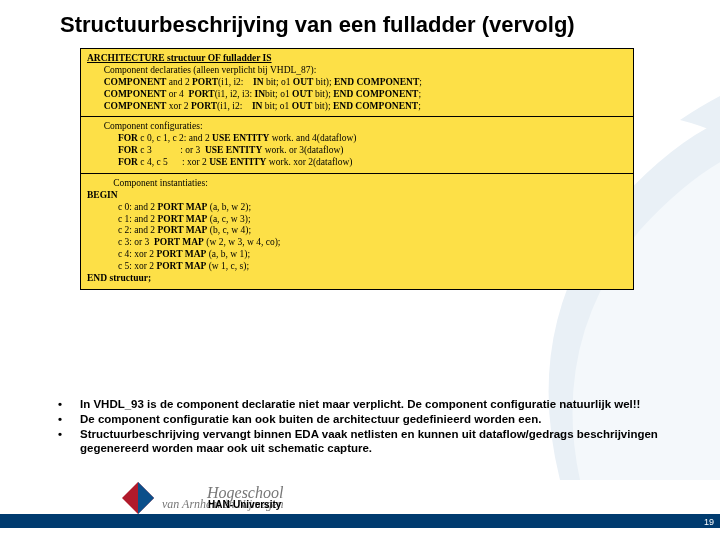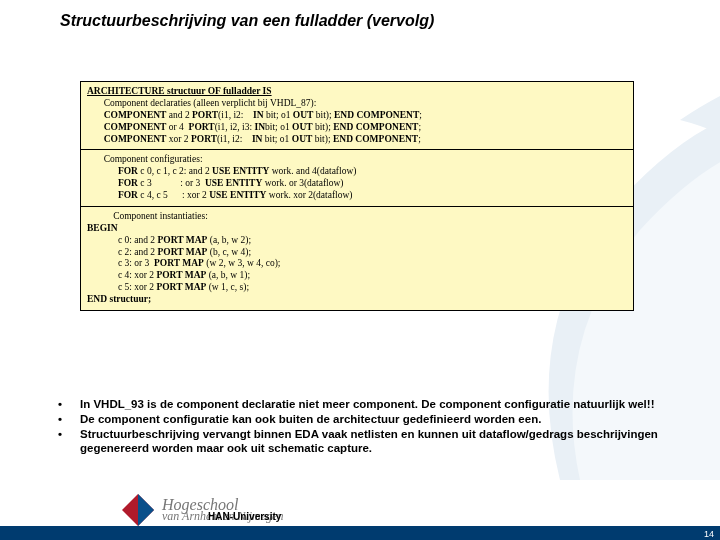--- a/index.html
+++ b/index.html
@@ -19,36 +19,34 @@
     right: -120px;
     top: 60px;
     width: 340px;
     height: 420px;
   }
   .title {
     position: absolute;
     top: 12px;
     left: 60px;
     right: 20px;
-    font-size: 16px;
+    font-size: 22px;
     font-weight: bold;
-    font-style: italic;
   }
   .code-box {
     position: absolute;
     left: 80px;
     top: 48px;
     width: 540px;
     border: 1px solid #000;
-    background: #fef9c3;
+    background: #fde047;
     padding: 4px 6px 4px 6px;
     font-family: Georgia, "Times New Roman", serif;
     font-size: 9.5px;
     line-height: 1.25;
-    margin-top: 33px;
   }
   .code-box .line { white-space: pre; }
   .bold { font-weight: bold; }
   .ital { }
   .und { text-decoration: underline; }
   .hr-sep {
     border: none;
     border-top: 1px solid #000;
     margin: 4px -6px;
   }
@@ -60,23 +58,24 @@
     font-size: 11.5px;
     line-height: 1.15;
     font-weight: bold;
   }
   .bullets .row { display: flex; margin-bottom: 2px; }
   .bullets .dot { width: 22px; flex: 0 0 22px; }
   .bullets .txt { flex: 1; }
   .footer {
     position: absolute;
     left: 0;
-    bottom: 0;
+    bottom: 12px;
     width: 100%;
     height: 60px;
+    text-align: right;
   }
   .footer-bar {
     position: absolute;
     left: 0;
     bottom: 0;
     width: 100%;
     height: 14px;
     background: #003b6f;
   }
   .page-num {
@@ -134,31 +133,32 @@
   <div class="line">       <span class="bold">COMPONENT</span><span> xor 2 </span><span class="bold">PORT</span><span>(i1, i2:    </span><span class="bold">IN</span><span> bit; o1 </span><span class="bold">OUT</span><span> bit); </span><span class="bold">END COMPONENT</span><span>;</span></div>
   <hr class="hr-sep">
   <div class="line">       <span class="ital">Component configuraties:</span></div>
   <div class="line">             <span class="bold">FOR</span><span> c 0, c 1, c 2: and 2 </span><span class="bold">USE ENTITY</span><span> work. and 4(dataflow)</span></div>
   <div class="line">             <span class="bold">FOR</span><span> c 3            : or 3  </span><span class="bold">USE ENTITY</span><span> work. or 3(dataflow)</span></div>
   <div class="line">             <span class="bold">FOR</span><span> c 4, c 5      : xor 2 </span><span class="bold">USE ENTITY</span><span> work. xor 2(dataflow)</span></div>
   <hr class="hr-sep">
   <div class="line">           <span class="ital">Component instantiaties:</span></div>
   <div class="line"><span class="bold">BEGIN</span></div>
   <div class="line">             <span>c 0: and 2 </span><span class="bold">PORT MAP</span><span> (a, b, w 2);</span></div>
+  <div class="line">             <span>c 1: and 2 </span><span class="bold">PORT MAP</span><span> (a, c, w 3);</span></div>
   <div class="line">             <span>c 2: and 2 </span><span class="bold">PORT MAP</span><span> (b, c, w 4);</span></div>
   <div class="line">             <span>c 3: or 3  </span><span class="bold">PORT MAP</span><span> (w 2, w 3, w 4, co);</span></div>
   <div class="line">             <span>c 4: xor 2 </span><span class="bold">PORT MAP</span><span> (a, b, w 1);</span></div>
   <div class="line">             <span>c 5: xor 2 </span><span class="bold">PORT MAP</span><span> (w 1, c, s);</span></div>
   <div class="line"><span class="bold">END structuur;</span></div>
 </div>
 
 <div class="bullets">
   <div class="row">
       <div class="dot">•</div>
-      <div class="txt">In VHDL_93 is de component declaratie niet meer component. De component configuratie natuurlijk wel!!</div>
+      <div class="txt">In VHDL_93 is de component declaratie niet maar verplicht. De component configuratie natuurlijk wel!!</div>
     </div>
   <div class="row">
       <div class="dot">•</div>
       <div class="txt">De component configuratie kan ook buiten de architectuur gedefinieerd worden een.</div>
     </div>
   <div class="row">
       <div class="dot">•</div>
       <div class="txt">Structuurbeschrijving vervangt binnen EDA vaak netlisten en kunnen uit dataflow/gedrags beschrijvingen gegenereerd worden maar ook uit schematic capture.</div>
     </div>
 </div>
@@ -170,14 +170,14 @@
       <polygon points="18,2 34,18 18,18" fill="#0b4f8a"></polygon>
       <polygon points="18,18 34,18 18,34" fill="#0b4f8a"></polygon>
     </svg>
     <div>
       <div class="logo-text" style="font-size:16px;"><span>Hogeschool</span></div>
       <div class="logo-text" style="font-size:12px;margin-top:-2px;"><span>van Arnhem en Nijmegen</span></div>
     </div>
   </div>
   <div class="logo-label">HAN-University</div>
   <div class="footer-bar"></div>
-  <div class="page-num">14</div>
+  <div class="page-num">19</div>
 </div>
 
 </body></html>

